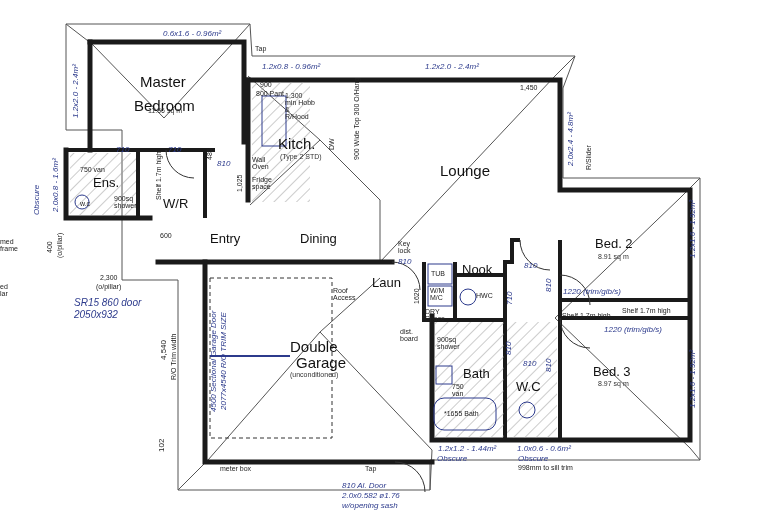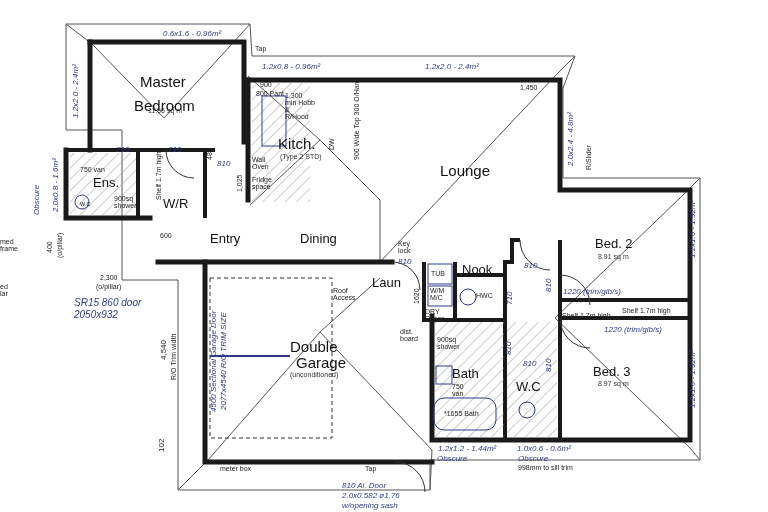--- a/index.html
+++ b/index.html
@@ -110,21 +110,21 @@
 <div class="lbl room" style="left:440px;top:163px;">Lounge</div>
 <div class="lbl room-sm" style="left:300px;top:232px;">Dining</div>
 <div class="lbl room-sm" style="left:93px;top:176px;">Ens.</div>
 <div class="lbl room-sm" style="left:163px;top:197px;">W/R</div>
 <div class="lbl room-sm" style="left:198px;top:232px;margin-left:12px;">Entry</div>
 <div class="lbl room-sm" style="left:462px;top:263px;">Nook</div>
 <div class="lbl room-sm" style="left:372px;top:276px;">Laun</div>
 <div class="lbl room" style="left:290px;top:339px;">Double</div>
 <div class="lbl room" style="left:296px;top:355px;">Garage</div>
 <div class="lbl area" style="left:290px;top:371px;">(unconditioned)</div>
-<div class="lbl room-sm" style="left:452px;top:367px;">Bath</div>
+<div class="lbl room-sm" style="left:463px;top:367px;">Bath</div>
 <div class="lbl room-sm" style="left:516px;top:380px;">W.C</div>
 <div class="lbl room-sm" style="left:595px;top:237px;">Bed. 2</div>
 <div class="lbl area" style="left:598px;top:253px;">8.91 sq m</div>
 <div class="lbl room-sm" style="left:593px;top:365px;">Bed. 3</div>
 <div class="lbl area" style="left:598px;top:380px;">8.97 sq m</div>
 
 <div class="lbl blue dim" style="left:132px;top:30px;padding-left:31px;">0.6x1.6 - 0.96m²</div>
 <div class="lbl blue dim vert" style="left:72px;top:118px;">1.2x2.0 - 2.4m²</div>
 <div class="lbl blue dim" style="left:262px;top:63px;text-align:right;">1.2x0.8 - 0.96m²</div>
 <div class="lbl blue dim" style="left:425px;top:63px;">1.2x2.0 - 2.4m²</div>

